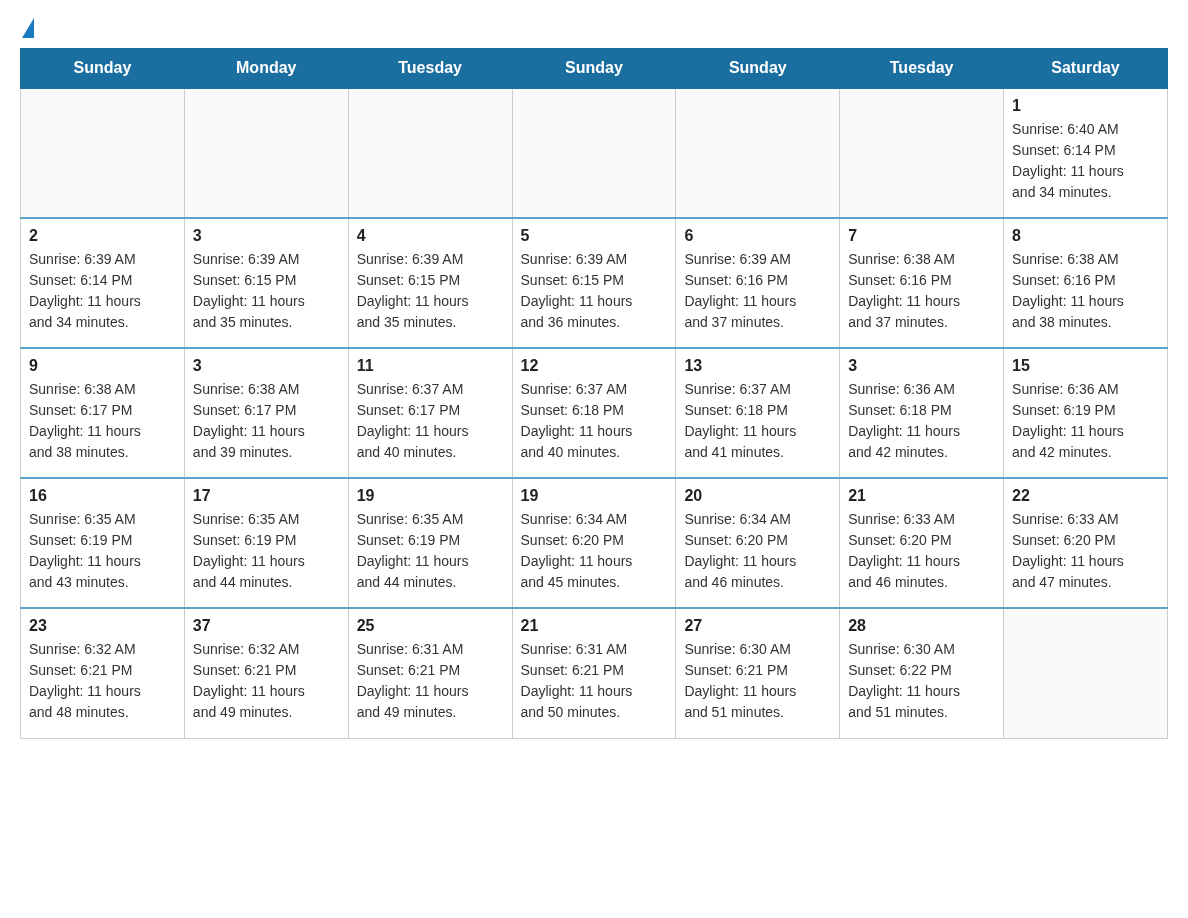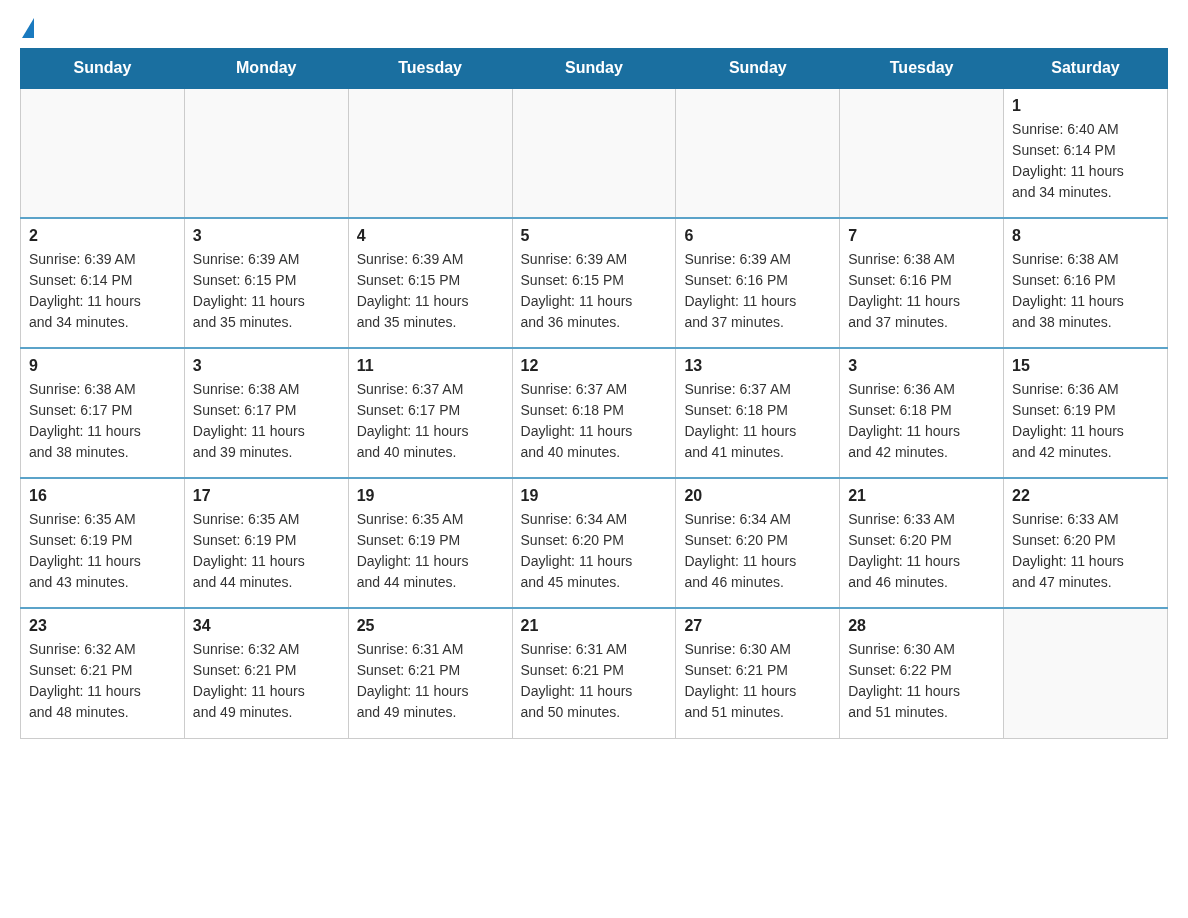--- a/index.html
+++ b/index.html
@@ -300,21 +300,21 @@
       </tr>
       <tr>
         <td>
           <div class="day-number">23</div>
           <div class="day-info" style="white-space: pre-line;">Sunrise: 6:32 AM
 Sunset: 6:21 PM
 Daylight: 11 hours
 and 48 minutes.</div>
         </td>
         <td>
-          <div class="day-number">34</div>
+          <div class="day-number">37</div>
           <div class="day-info" style="white-space: pre-line;">Sunrise: 6:32 AM
 Sunset: 6:21 PM
 Daylight: 11 hours
 and 49 minutes.</div>
         </td>
         <td>
           <div class="day-number">25</div>
           <div class="day-info" style="white-space: pre-line;">Sunrise: 6:31 AM
 Sunset: 6:21 PM
 Daylight: 11 hours

